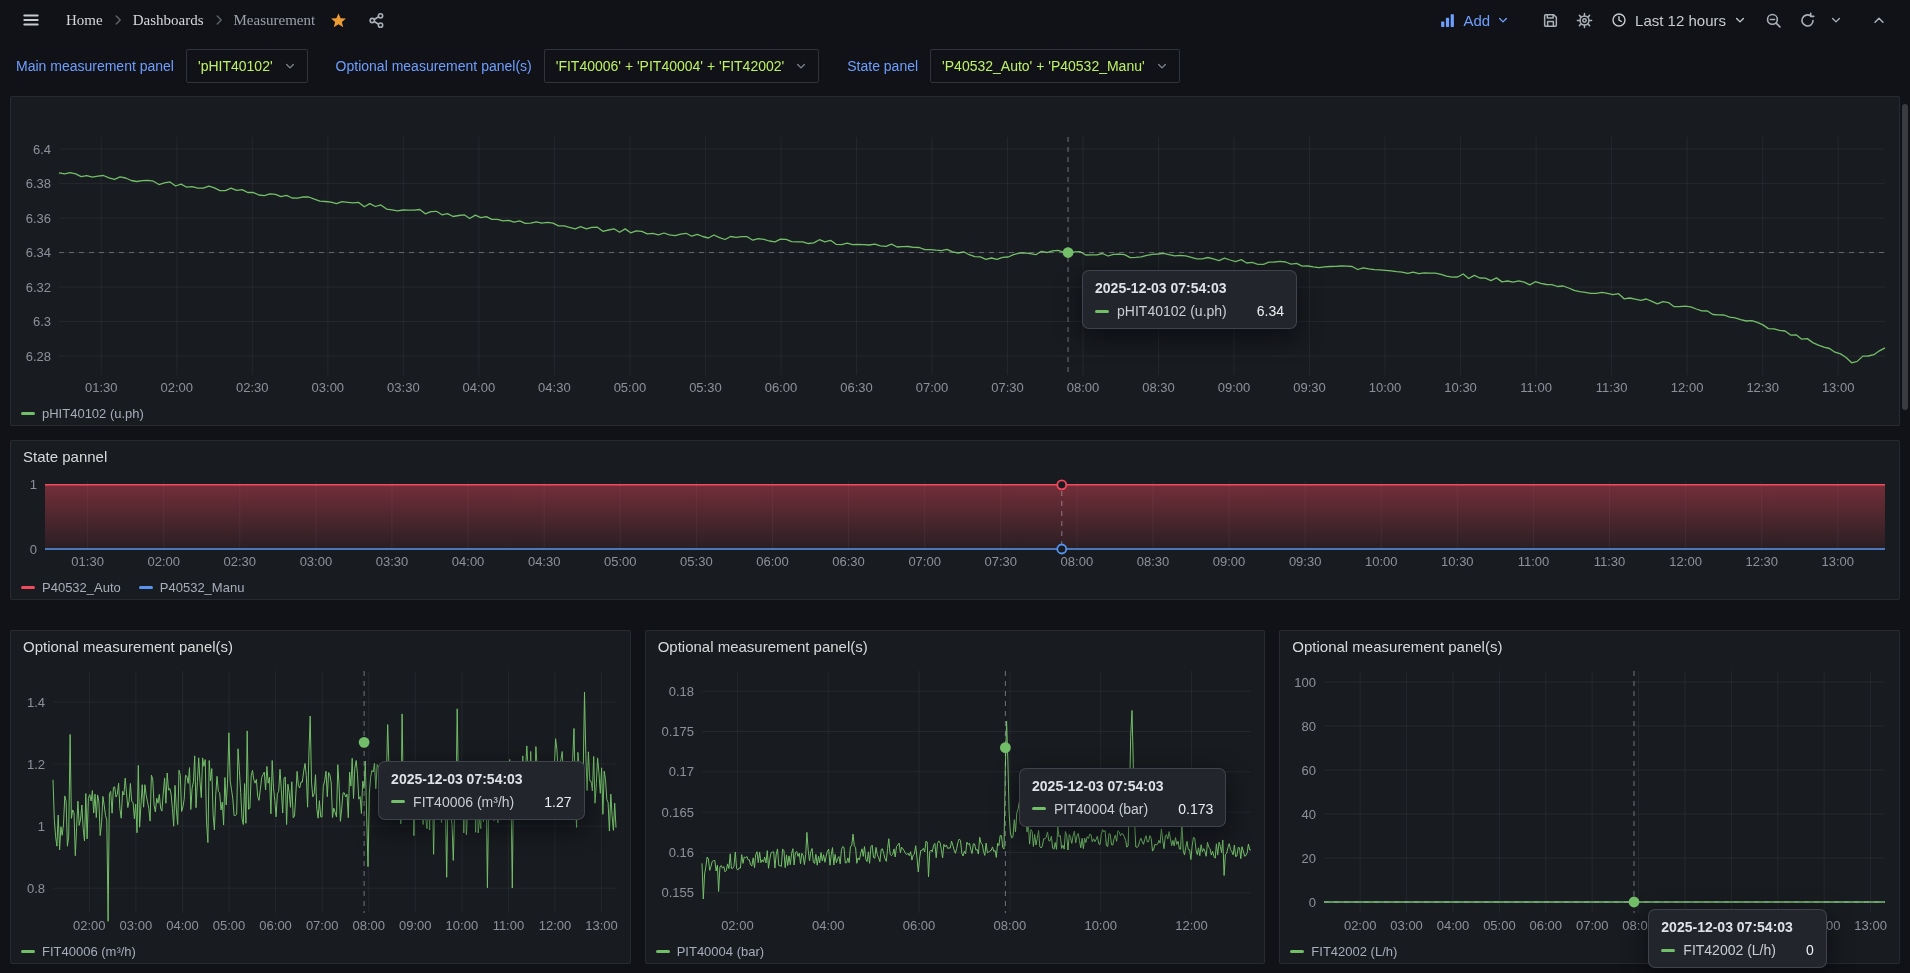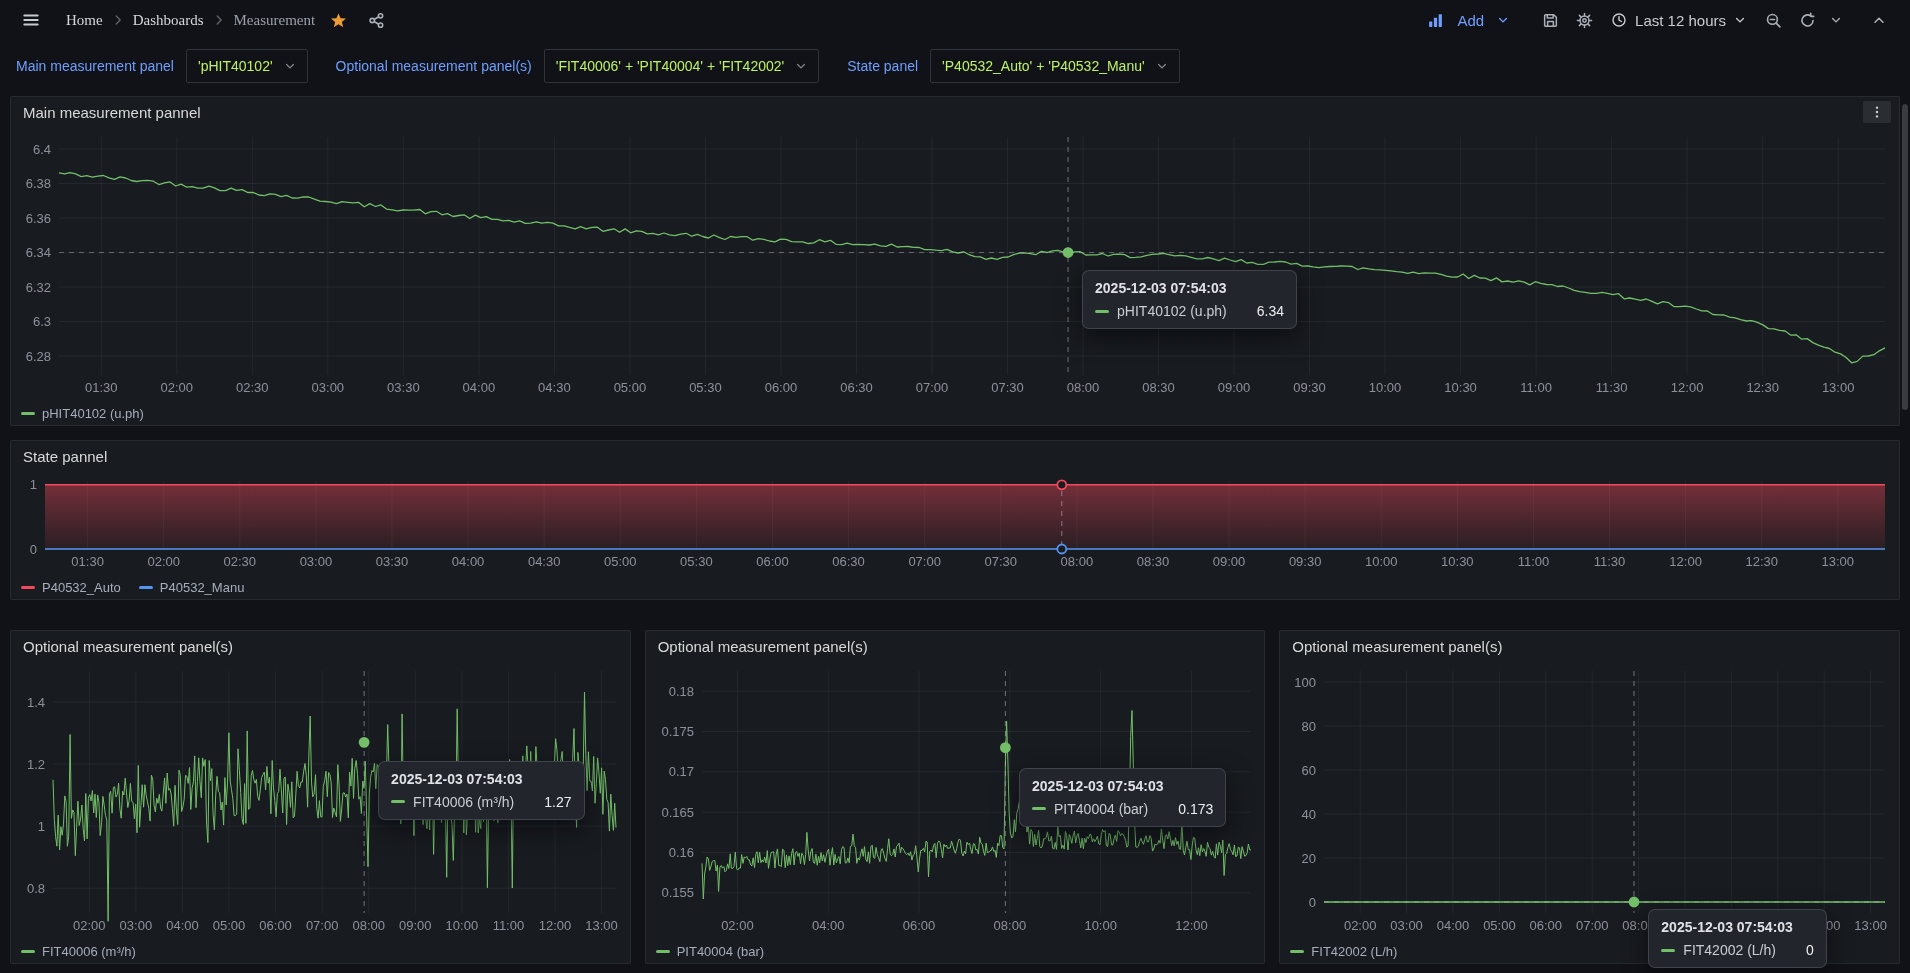--- a/index.html
+++ b/index.html
@@ -17,21 +17,21 @@
   .icon-btn {
     display:flex; align-items:center; justify-content:center;
     width:30px; height:30px; padding:0; background:transparent; border:0;
     color:#aab0b8; cursor:pointer; border-radius:2px;
   }
   .breadcrumb { display:flex; align-items:center; gap:8px; font-size:15px; margin-left:12px;font-family:Liberation Serif, serif; }
   .breadcrumb .crumb { color:#d5d7db; cursor:pointer; }
   .breadcrumb .crumb-current { color:#9aa0a9; }
   .crumb-sep { color:#5f646b; display:flex; }
   .nav-right { margin-left:auto; display:flex; align-items:center; gap:4px; }
-  .add-btn { display:flex; align-items:center; gap:13px; color:#6e9fff; font-size:15px;
+  .add-btn { display:flex; align-items:center; gap:7px; color:#6e9fff; font-size:15px;
              background:none; border:0; height:30px; padding:0 8px; cursor:pointer; }
   .timepicker { display:flex; align-items:center; gap:8px; color:#c7ccd1; font-size:15px;
                 background:none; border:0; height:30px; padding:0 8px; cursor:pointer; }
   .nav-gap { width:10px; }
 
   
   .var-row { display:flex; align-items:center; gap:28px; padding:9px 16px 13px 16px; }
   .var-group { display:flex; align-items:center; gap:12px; }
   .var-label { color:#6e9fff; font-size:14px; }
   .var-value {
@@ -234,30 +234,20 @@
             <path d="M3.5 6 8 10.5 12.5 6"></path>
           </svg>
       </span>
     </button>
   </div>
 </div>
 
 <main class="dash">
 
   <section class="panel main-panel">
-    <div class="panel-header">
-      <span class="panel-title">Main measurement pannel</span>
-      <span class="panel-menu">
-        <svg width="14" height="14" viewBox="0 0 16 16" fill="#c7ccd1">
-          <circle cx="8" cy="3" r="1.4"></circle>
-            <circle cx="8" cy="8" r="1.4"></circle>
-            <circle cx="8" cy="13" r="1.4"></circle>
-        </svg>
-      </span>
-    </div>
     <div class="chart">
         <svg width="1888" height="272">
           <line x1="48" y1="229.02898550724615" x2="1874" y2="229.02898550724615" stroke="rgba(204,204,220,0.07)"></line>
           <text x="40" y="233.52898550724615" text-anchor="end" fill="rgba(204,204,220,0.65)" font-size="13">6.28</text>
           <line x1="48" y1="194.53623188405845" x2="1874" y2="194.53623188405845" stroke="rgba(204,204,220,0.07)"></line>
           <text x="40" y="199.03623188405845" text-anchor="end" fill="rgba(204,204,220,0.65)" font-size="13">6.3</text>
           <line x1="48" y1="160.04347826086922" x2="1874" y2="160.04347826086922" stroke="rgba(204,204,220,0.07)"></line>
           <text x="40" y="164.54347826086922" text-anchor="end" fill="rgba(204,204,220,0.65)" font-size="13">6.32</text>
           <line x1="48" y1="125.55072463768154" x2="1874" y2="125.55072463768154" stroke="rgba(204,204,220,0.07)"></line>
           <text x="40" y="130.05072463768153" text-anchor="end" fill="rgba(204,204,220,0.65)" font-size="13">6.34</text>

